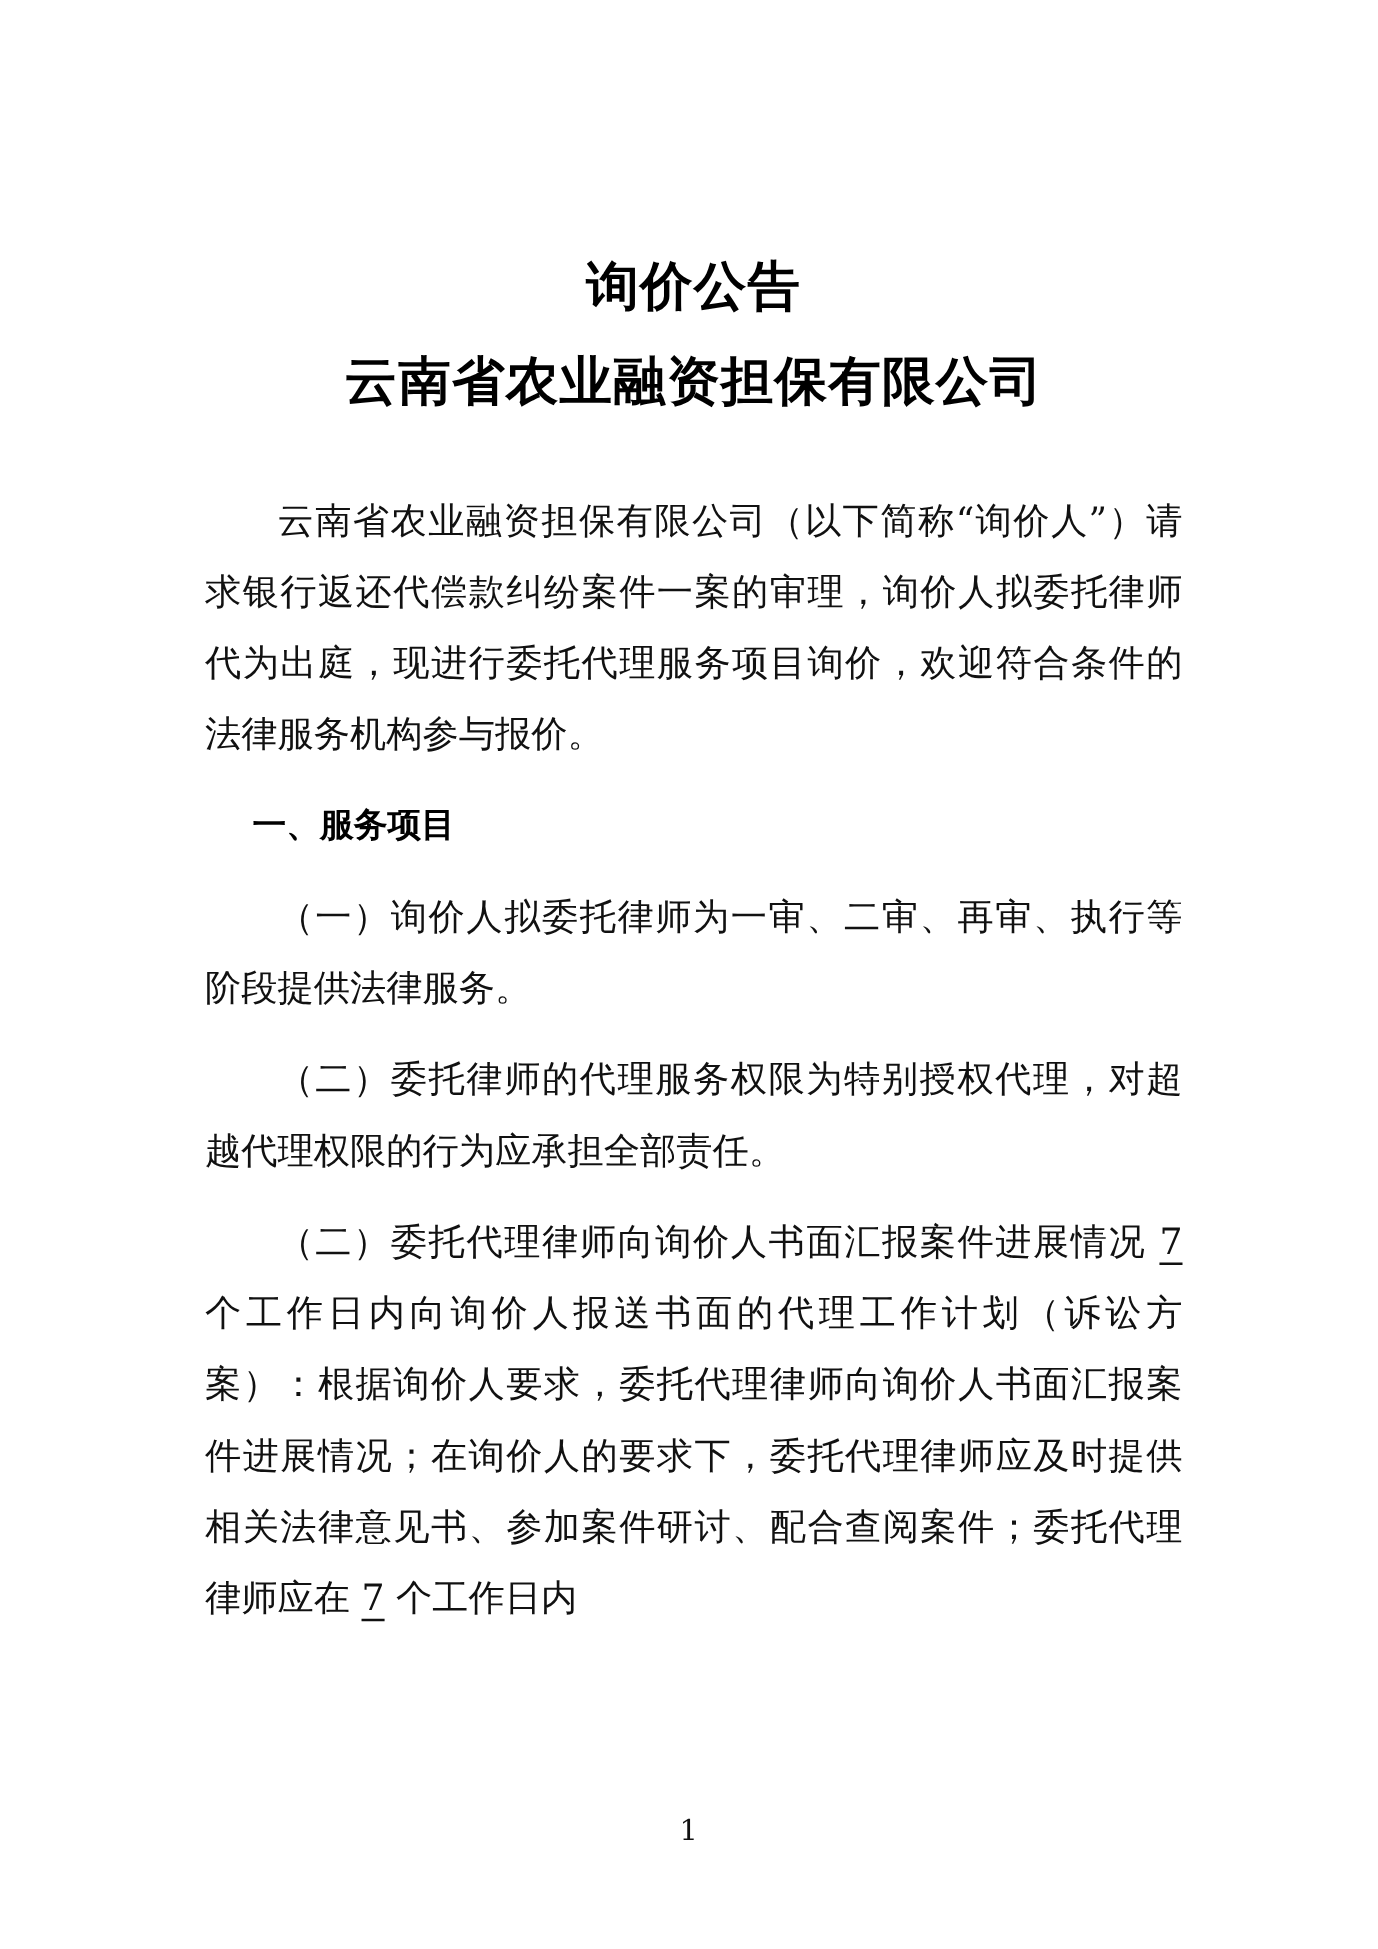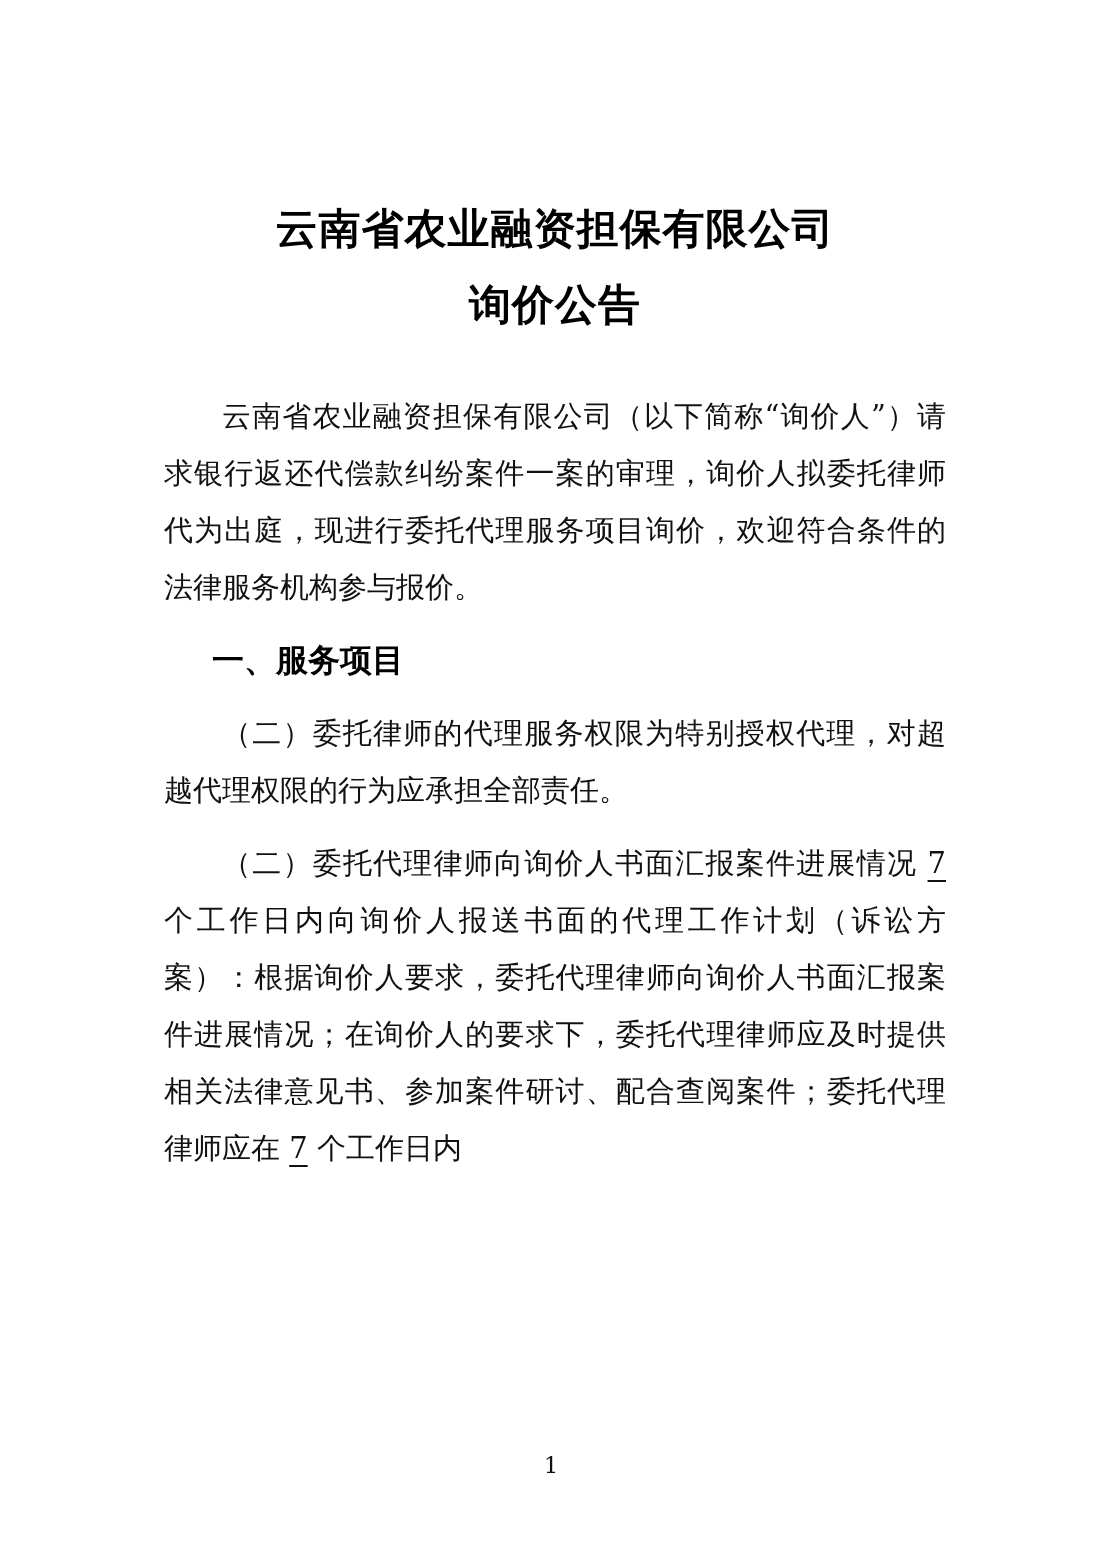--- a/index.html
+++ b/index.html
@@ -44,21 +44,21 @@
   .para {
     margin: 16px;
     text-indent: 2em;
     color: #111111;
   }
   .heading {
     margin: 0;
     text-indent: 2em;
     font-family: "DejaVu Sans", sans-serif;
     font-weight: bold;
-    font-size: 32px;
+    font-size: 27px;
     line-height: 57px;
     color: #000000;
   }
   .u {
     text-decoration: underline;
     text-underline-offset: 7px;
   }
   .page-number {
     position: absolute;
     top: 1450px;
@@ -70,28 +70,29 @@
     color: #111111;
   }
 </style>
 </head>
 <body>
 
 <div class="page">
   <div class="content">
 
     <div class="titles">
+      <h1 class="title-line">询价公告</h1>
       <h1 class="title-line">云南省农业融资担保有限公司</h1>
-      <h1 class="title-line">询价公告</h1>
     </div>
 
     <div class="body-text">
       <p class="para">云南省农业融资担保有限公司（以下简称“询价人”）请求银行返还代偿款纠纷案件一案的审理，询价人拟委托律师代为出庭，现进行委托代理服务项目询价，欢迎符合条件的法律服务机构参与报价。</p>
 
       <h2 class="heading">一、服务项目</h2>
+      <p class="para">（一）询价人拟委托律师为一审、二审、再审、执行等阶段提供法律服务。</p>
       <p class="para">（二）委托律师的代理服务权限为特别授权代理，对超越代理权限的行为应承担全部责任。</p>
 
       <p class="para"><span>（二）委托代理律师向询价人书面汇报案件进展情况 </span><span class="u">7</span><span> 个工作日内向询价人报送书面的代理工作计划（诉讼方案）：根据询价人要求，委托代理律师向询价人书面汇报案件进展情况；在询价人的要求下，委托代理律师应及时提供相关法律意见书、参加案件研讨、配合查阅案件；委托代理律师应在 </span><span class="u">7</span><span> 个工作日内</span></p>
     </div>
 
   </div>
 
   <div class="page-number">1</div>
 </div>
 

